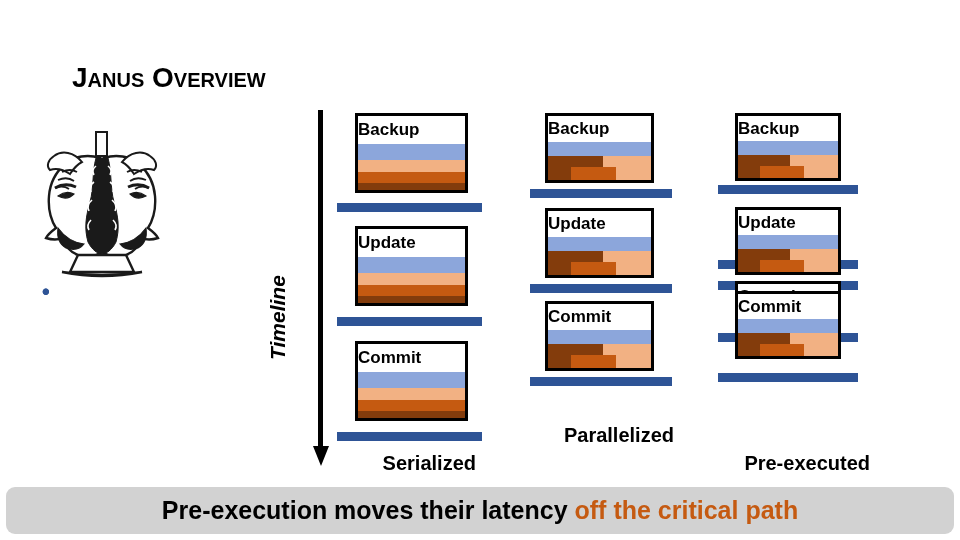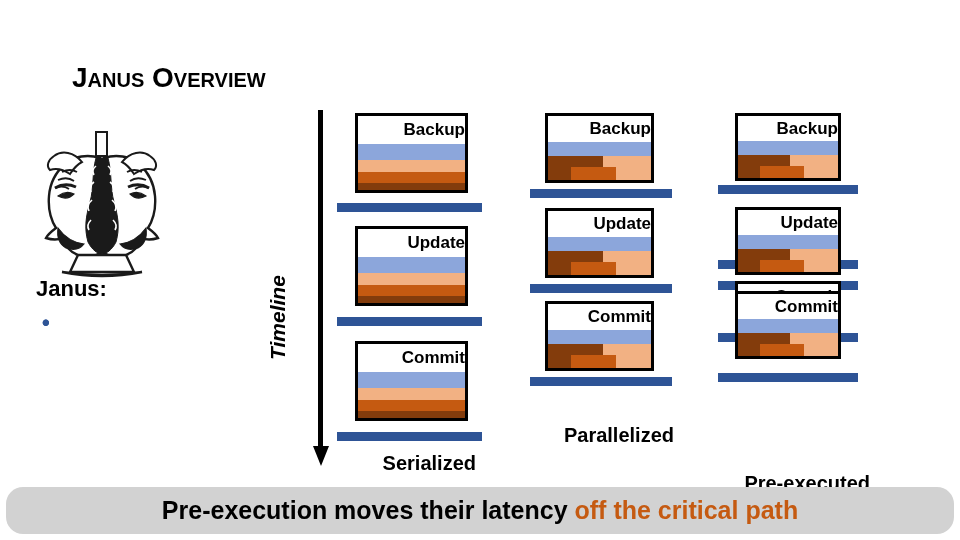--- a/index.html
+++ b/index.html
@@ -119,21 +119,21 @@
     border: 3px solid #000000;
     background: #ffffff;
     box-sizing: border-box;
     overflow: hidden;
   }
   .stage-label {
     position: absolute;
     left: 0;
     top: 0;
     width: 100%;
-    text-align: right;
+    text-align: left;
     font-size: 17px;
     font-weight: bold;
     color: #000000;
     white-space: nowrap;
   }
   .stripe {
     position: absolute;
     box-sizing: border-box;
   }
   .sep-bar {
@@ -153,21 +153,21 @@
   }
 
   
   #footer-banner {
     position: absolute;
     left: 6px;
     top: 487px;
     width: 948px;
     height: 47px;
     background: #D2D2D2;
-    border-radius: 17px;
+    border-radius: 9px;
     box-sizing: border-box;
     display: flex;
     align-items: center;
     justify-content: center;
   }
   #footer-banner .msg {
     font-size: 25px;
     font-weight: bold;
     color: #000000;
     white-space: nowrap;
@@ -235,21 +235,20 @@
       <path d="M36 100 q10 14 26 16 q-6 8 -18 4 q-10 -6 -8 -20 Z" fill="#1a1a1a"></path>
       <path d="M124 100 q-10 14 -26 16 q6 8 18 4 q10 -6 8 -20 Z" fill="#1a1a1a"></path>
 
       <path d="M56 127 L48 144 L112 144 L104 127 Z" fill="#ffffff" stroke="#1a1a1a" stroke-width="2.4"></path>
       <path d="M40 144 q40 8 80 0 q-40 6 -80 0 Z" fill="#ffffff" stroke="#1a1a1a" stroke-width="2.4"></path>
     </g>
   </svg>
 </div>
 
 <div id="left-text">
-  <p class="lead">Janus:</p>
   <ul>
     <li>
       <span class="bullet">•</span>
     </li>
     <li>
       <span class="bullet">•</span>
     </li>
   </ul>
 </div>
 
@@ -336,18 +335,18 @@
       <div class="stripe" style="left: 22px; top: 50px; width: 44px; height: 12px; background: rgb(197, 90, 17);"></div>
       <div class="stage-label" style="top: 3px;">Commit</div>
     </div>
     <div class="stage-block" style="left: 735px; top: 291px; width: 106px; height: 68px; border-color: rgb(0, 0, 0); background: rgb(255, 255, 255);">
       <div class="stripe" style="left: 0px; top: 25px; width: 100px; height: 14px; background: rgb(140, 166, 219);"></div>
       <div class="stripe" style="left: 0px; top: 39px; width: 100px; height: 23px; background: rgb(242, 177, 131);"></div>
       <div class="stripe" style="left: 0px; top: 39px; width: 52px; height: 23px; background: rgb(131, 60, 12);"></div>
       <div class="stripe" style="left: 22px; top: 50px; width: 44px; height: 12px; background: rgb(197, 90, 17);"></div>
       <div class="stage-label" style="top: 3px;">Commit</div>
     </div>
-    <div class="column-caption" style="left: 712px; top: 452px; width: 158px; margin-top: 20px;">Pre-executed</div>
+    <div class="column-caption" style="left: 712px; top: 452px; width: 158px;">Pre-executed</div>
   </div>
 
 <div id="footer-banner">
   <div class="msg"><span>Pre-execution moves their latency </span><span class="hl">off the critical path</span></div>
 </div>
 
 </body></html>

